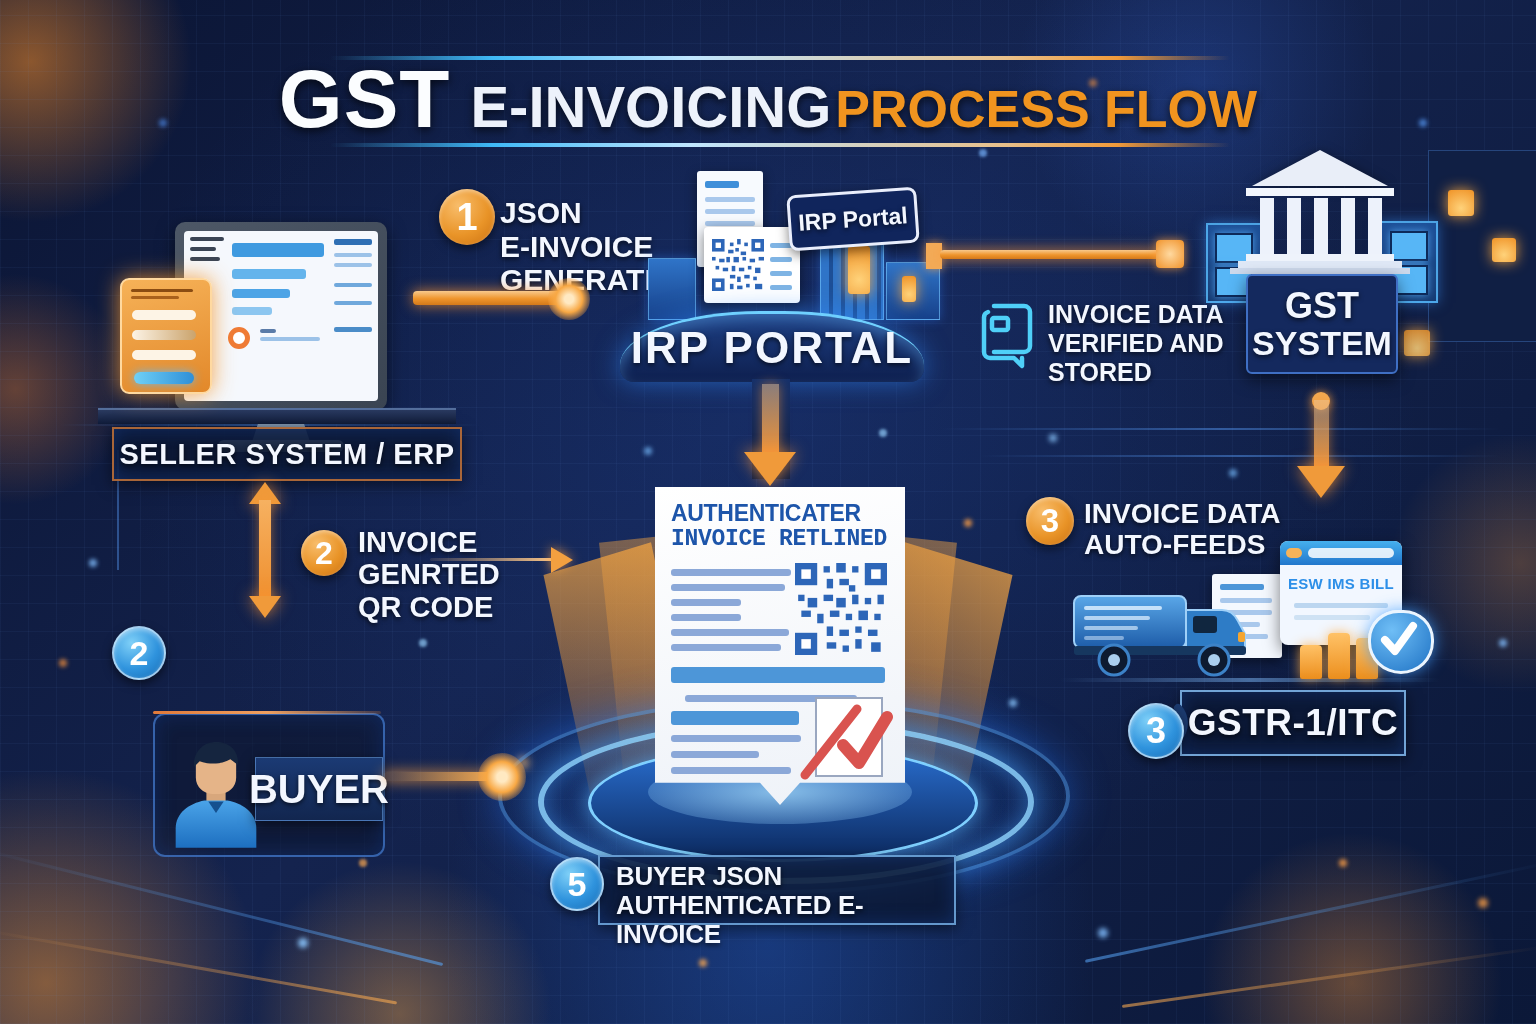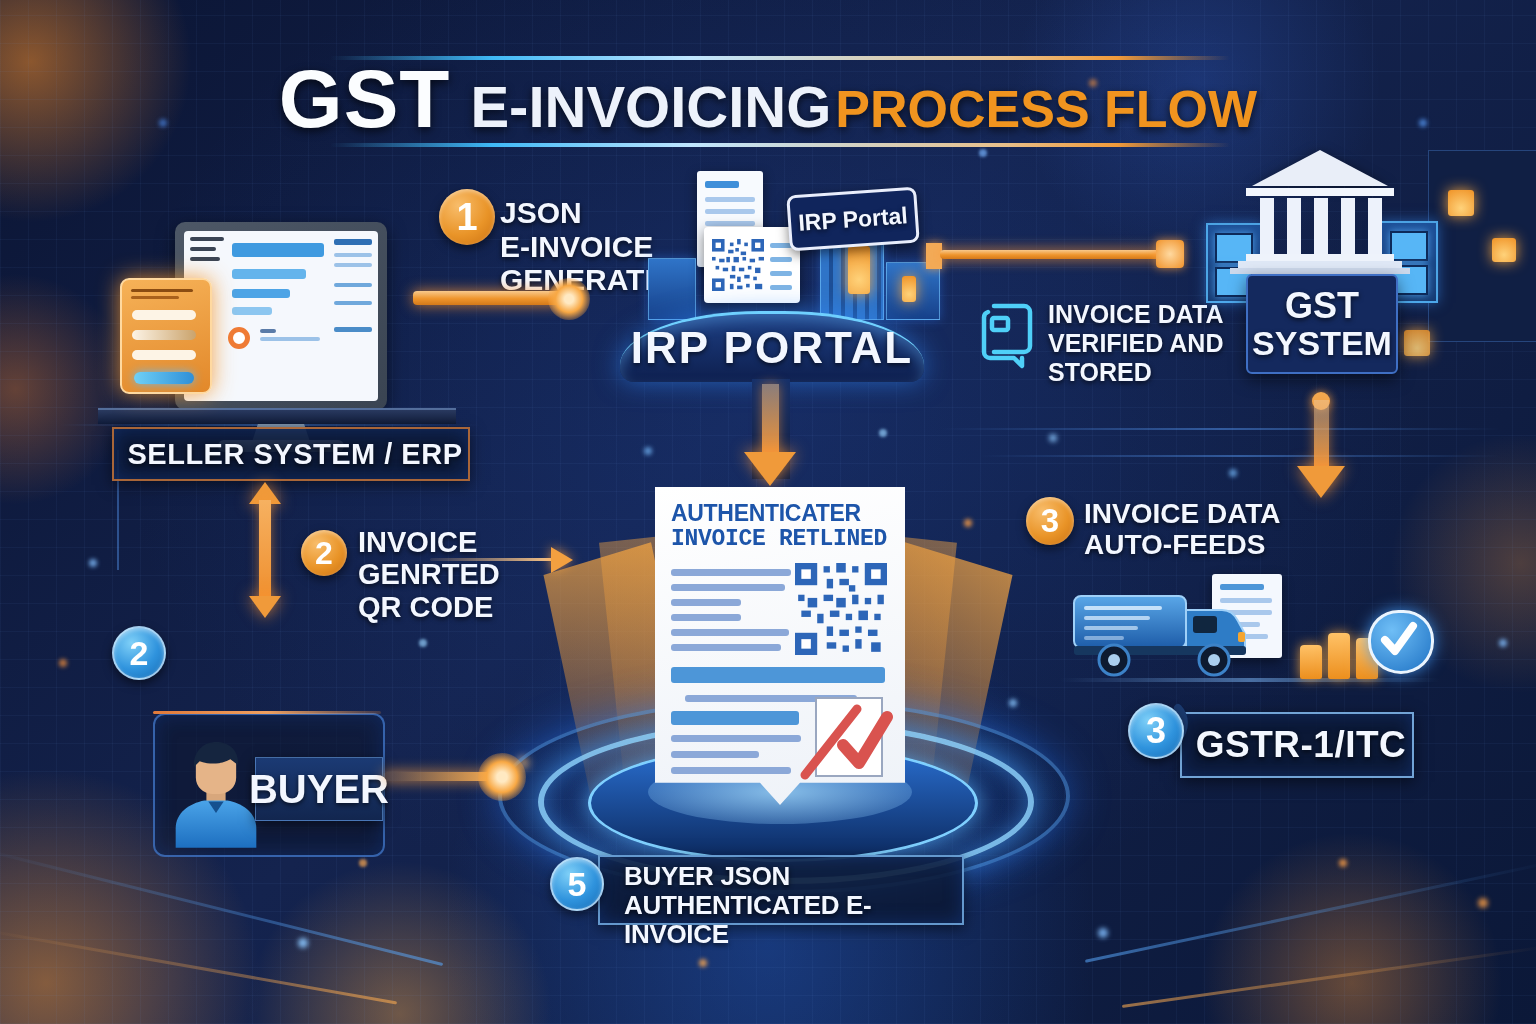--- a/index.html
+++ b/index.html
@@ -48,21 +48,21 @@
   .t-pf{font-size:52px;font-weight:bold;color:#f0941f;margin-left:4px;text-shadow:0 3px 8px rgba(0,0,0,.7);}
   
   .badge{border-radius:50%;display:flex;align-items:center;justify-content:center;
     color:#fff;font-weight:bold;box-shadow:0 4px 10px rgba(0,0,0,.5), inset 0 2px 4px rgba(255,255,255,.45);}
   .badge.orange{background:radial-gradient(circle at 35% 30%,#f8bd6b,#e99428 55%,#c96f10);}
   .badge.blue{background:radial-gradient(circle at 35% 30%,#7fd0f8,#2f93dd 55%,#156bb4);border:2px solid rgba(230,245,255,.65);}
   .steptxt{font-weight:bold;color:#f3f7ff;text-shadow:0 2px 5px rgba(0,0,0,.7);line-height:1.12;}
   .steptxt span{display:block;}
   
   .panel{background:rgba(11,24,52,.88);border:2px solid rgba(150,190,245,.55);
-    box-shadow:0 4px 14px rgba(0,0,0,.5), inset 0 0 18px rgba(30,80,180,.35);padding-left:8px;}
+    box-shadow:0 4px 14px rgba(0,0,0,.5), inset 0 0 18px rgba(30,80,180,.35);}
   
   .conn-h{background:linear-gradient(180deg,#f8c98c,#ef952c 55%,#d4791a);border-radius:4px;
     box-shadow:0 0 14px rgba(255,150,50,.8);}
   .orb{border-radius:50%;background:radial-gradient(circle,#ffe9c2 15%,#f8a844 45%,rgba(248,150,50,.15) 75%,transparent);}
   .sq{background:#f3ab58;box-shadow:0 0 10px rgba(255,160,60,.8);}
   .arrow-shaft{background:linear-gradient(180deg,rgba(236,190,140,.55),#f0953a);box-shadow:0 0 12px rgba(250,150,50,.55);}
   .tri-down{width:0;height:0;border-left:26px solid transparent;border-right:26px solid transparent;border-top:34px solid #f09a3a;filter:drop-shadow(0 0 8px rgba(255,150,50,.8));}
   .tri-up{width:0;height:0;border-left:16px solid transparent;border-right:16px solid transparent;border-bottom:22px solid #f09a3a;filter:drop-shadow(0 0 8px rgba(255,150,50,.8));}
   .tri-right{width:0;height:0;border-top:13px solid transparent;border-bottom:13px solid transparent;border-left:22px solid #f3a040;filter:drop-shadow(0 0 6px rgba(255,160,60,.8));}
   
@@ -390,32 +390,41 @@
     <rect x="121" y="28" width="24" height="17" rx="3" fill="#10263f"></rect>
     <rect x="166" y="44" width="7" height="10" rx="2" fill="#f5a52f"></rect>
     <rect x="2" y="58" width="172" height="9" rx="3" fill="#16375f"></rect>
     <circle cx="42" cy="72" r="15" fill="#0d1a30" stroke="#3c82c8" stroke-width="3"></circle>
     <circle cx="42" cy="72" r="6" fill="#a9cdee"></circle>
     <circle cx="142" cy="72" r="15" fill="#0d1a30" stroke="#3c82c8" stroke-width="3"></circle>
     <circle cx="142" cy="72" r="6" fill="#a9cdee"></circle>
   </svg>
   <div class="abs" style="left:1060px;top:678px;width:380px;height:4px;background:linear-gradient(90deg,rgba(130,190,255,.0),rgba(130,190,255,.5),rgba(130,190,255,0));"></div>
 
+  <div class="abs" style="left:1280px;top:541px;width:122px;height:104px;background:#f2f7ff;border-radius:8px;box-shadow:0 6px 16px rgba(0,0,0,.5);overflow:hidden;">
+    <div style="height:24px;background:linear-gradient(180deg,#46b0ee,#2277cc);position:relative;">
+      <div class="abs" style="left:6px;top:7px;width:16px;height:10px;border-radius:5px;background:#f5b35a;"></div>
+      <div class="abs" style="left:28px;top:7px;width:86px;height:10px;border-radius:5px;background:rgba(255,255,255,.85);"></div>
+    </div>
+    <div style="text-align:center;margin-top:10px;color:#2d8fe8;font-weight:bold;font-size:15px;letter-spacing:.3px;">ESW IMS BILL</div>
+    <div class="abs" style="left:14px;top:62px;width:94px;height:5px;background:#bcd6f0;border-radius:2px;"></div>
+    <div class="abs" style="left:14px;top:74px;width:76px;height:5px;background:#cfe2f4;border-radius:2px;"></div>
+  </div>
 
   <div class="abs" style="left:1300px;top:645px;width:22px;height:34px;border-radius:4px 4px 2px 2px;background:linear-gradient(180deg,#ffc267,#ec8f1e);box-shadow:0 0 12px rgba(255,170,60,.8);"></div>
   <div class="abs" style="left:1328px;top:633px;width:22px;height:46px;border-radius:4px 4px 2px 2px;background:linear-gradient(180deg,#ffc267,#ec8f1e);box-shadow:0 0 12px rgba(255,170,60,.8);"></div>
   <div class="abs" style="left:1356px;top:638px;width:22px;height:41px;border-radius:4px 4px 2px 2px;background:linear-gradient(180deg,#ffc267,#ec8f1e);box-shadow:0 0 12px rgba(255,170,60,.8);"></div>
 
   <div class="abs" style="left:1368px;top:610px;width:60px;height:58px;border-radius:46% 46% 50% 50%;background:radial-gradient(circle at 35% 30%,#6fbef6,#1e72c4);border:3px solid #eaf5ff;box-shadow:0 0 16px rgba(70,160,255,.8);">
     <svg width="54" height="52" viewBox="0 0 54 52">
       <path d="M14,27 L24,38 L42,13" fill="none" stroke="#ffffff" stroke-width="8" stroke-linecap="round" stroke-linejoin="round"></path>
     </svg>
   </div>
 
-  <div class="abs panel" style="left:1180px;top:712px;width:222px;height:62px;border-color:rgba(140,200,255,.8);display:flex;align-items:center;justify-content:center;">
+  <div class="abs panel" style="left:1180px;top:690px;width:222px;height:62px;border-color:rgba(140,200,255,.8);display:flex;align-items:center;justify-content:center;">
     <span class="wtxt" style="font-size:37px;letter-spacing:.5px;">GSTR-1/ITC</span>
   </div>
   <svg class="abs" style="left:1172px;top:698px;" width="34" height="50" viewBox="0 0 34 50">
     <path d="M6,10 a22,22 0 0 1 0,30" fill="none" stroke="#1b3a6e" stroke-width="8" stroke-linecap="round"></path>
   </svg>
   <div class="abs badge blue" style="left:1128px;top:703px;width:52px;height:52px;font-size:36px;">
     <span>3</span>
   </div>
 
   <div class="abs" style="left:153px;top:713px;width:228px;height:140px;border-radius:12px;background:rgba(12,22,46,.55);border:2px solid rgba(70,130,220,.7);box-shadow:inset 0 0 20px rgba(20,60,140,.4);"></div>

